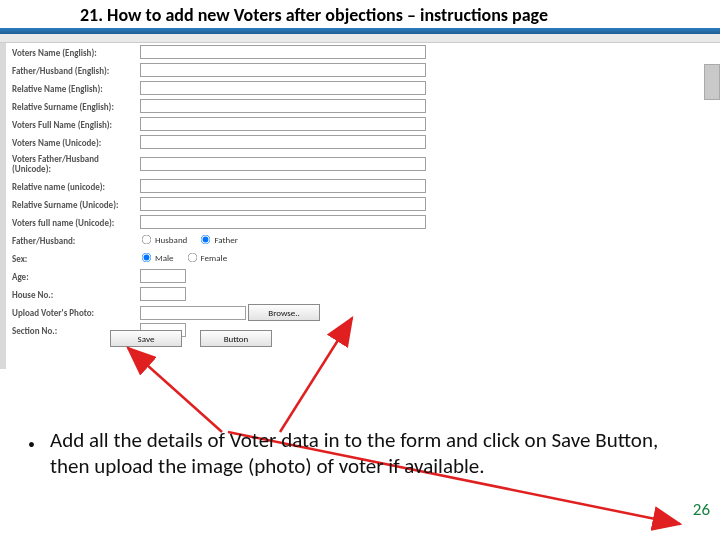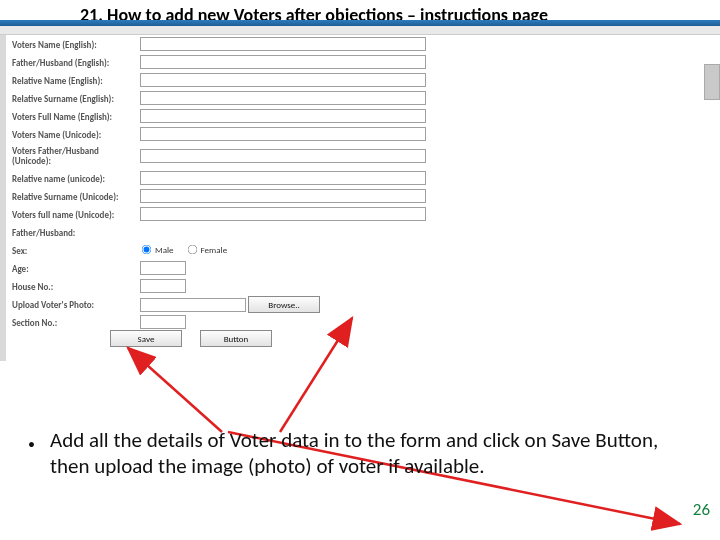--- a/index.html
+++ b/index.html
@@ -1,18 +1,18 @@
 <!DOCTYPE html>
 <html><head>
 <meta charset="utf-8">
 <style>
   html,body{margin:0;padding:0;width:720px;height:540px;font-family:Calibri,Arial,sans-serif;background:#fff;overflow:hidden}
   .slide{position:relative;width:720px;height:540px}
   .title{position:absolute;left:80px;top:4px;font-size:18px;font-weight:700;color:#000;}
-  .app{position:absolute;left:0;top:20px;width:720px;height:340px}
+  .app{position:absolute;left:0;top:28px;width:720px;height:340px}
   .titlebar{height:6px;background:linear-gradient(#2b7dbf,#1f5e95)}
   .toolbar{height:8px;background:#e9e9e9;border-bottom:1px solid #ccc}
   .content{display:flex;height:326px;background:#fff}
   .leftpane{width:6px;background:#d9d9d9}
   .form{flex:1;background:#fff;font-size:9px;color:#444}
   .row{display:flex;align-items:center;height:18px;border-bottom:0 solid transparent}
   .lbl{width:120px;padding:2px 4px 2px 6px;font-weight:700;color:#555;background:#fff}
   .fld{flex:1;padding:2px 4px}
   .tin{width:280px;height:12px;border:1px solid #9f9f9f;background:#fff;font-size:9px;padding:0 2px}
   .tin.short{width:40px}
@@ -74,20 +74,30 @@
         <div class="row">
             <div class="lbl">Relative Surname (Unicode):</div>
             <div class="fld"><input class="tin" style=""></div>
           </div>
         <div class="row">
             <div class="lbl">Voters full name (Unicode):</div>
             <div class="fld"><input class="tin" style=""></div>
           </div>
         <div class="row">
             <div class="lbl">Father/Husband:</div>
+            <div class="fld">
+          <label class="radio">
+                <input type="radio" name="fh" style="">
+                <span>Husband</span>
+              </label>
+          <label class="radio">
+                <input type="radio" name="fh" checked="" style="">
+                <span>Father</span>
+              </label>
+        </div>
           </div>
         <div class="row">
             <div class="lbl">Sex:</div>
             <div class="fld">
           <label class="radio">
                 <input type="radio" name="sx" checked="" style="">
                 <span>Male</span>
               </label>
           <label class="radio">
                 <input type="radio" name="sx" style="">

